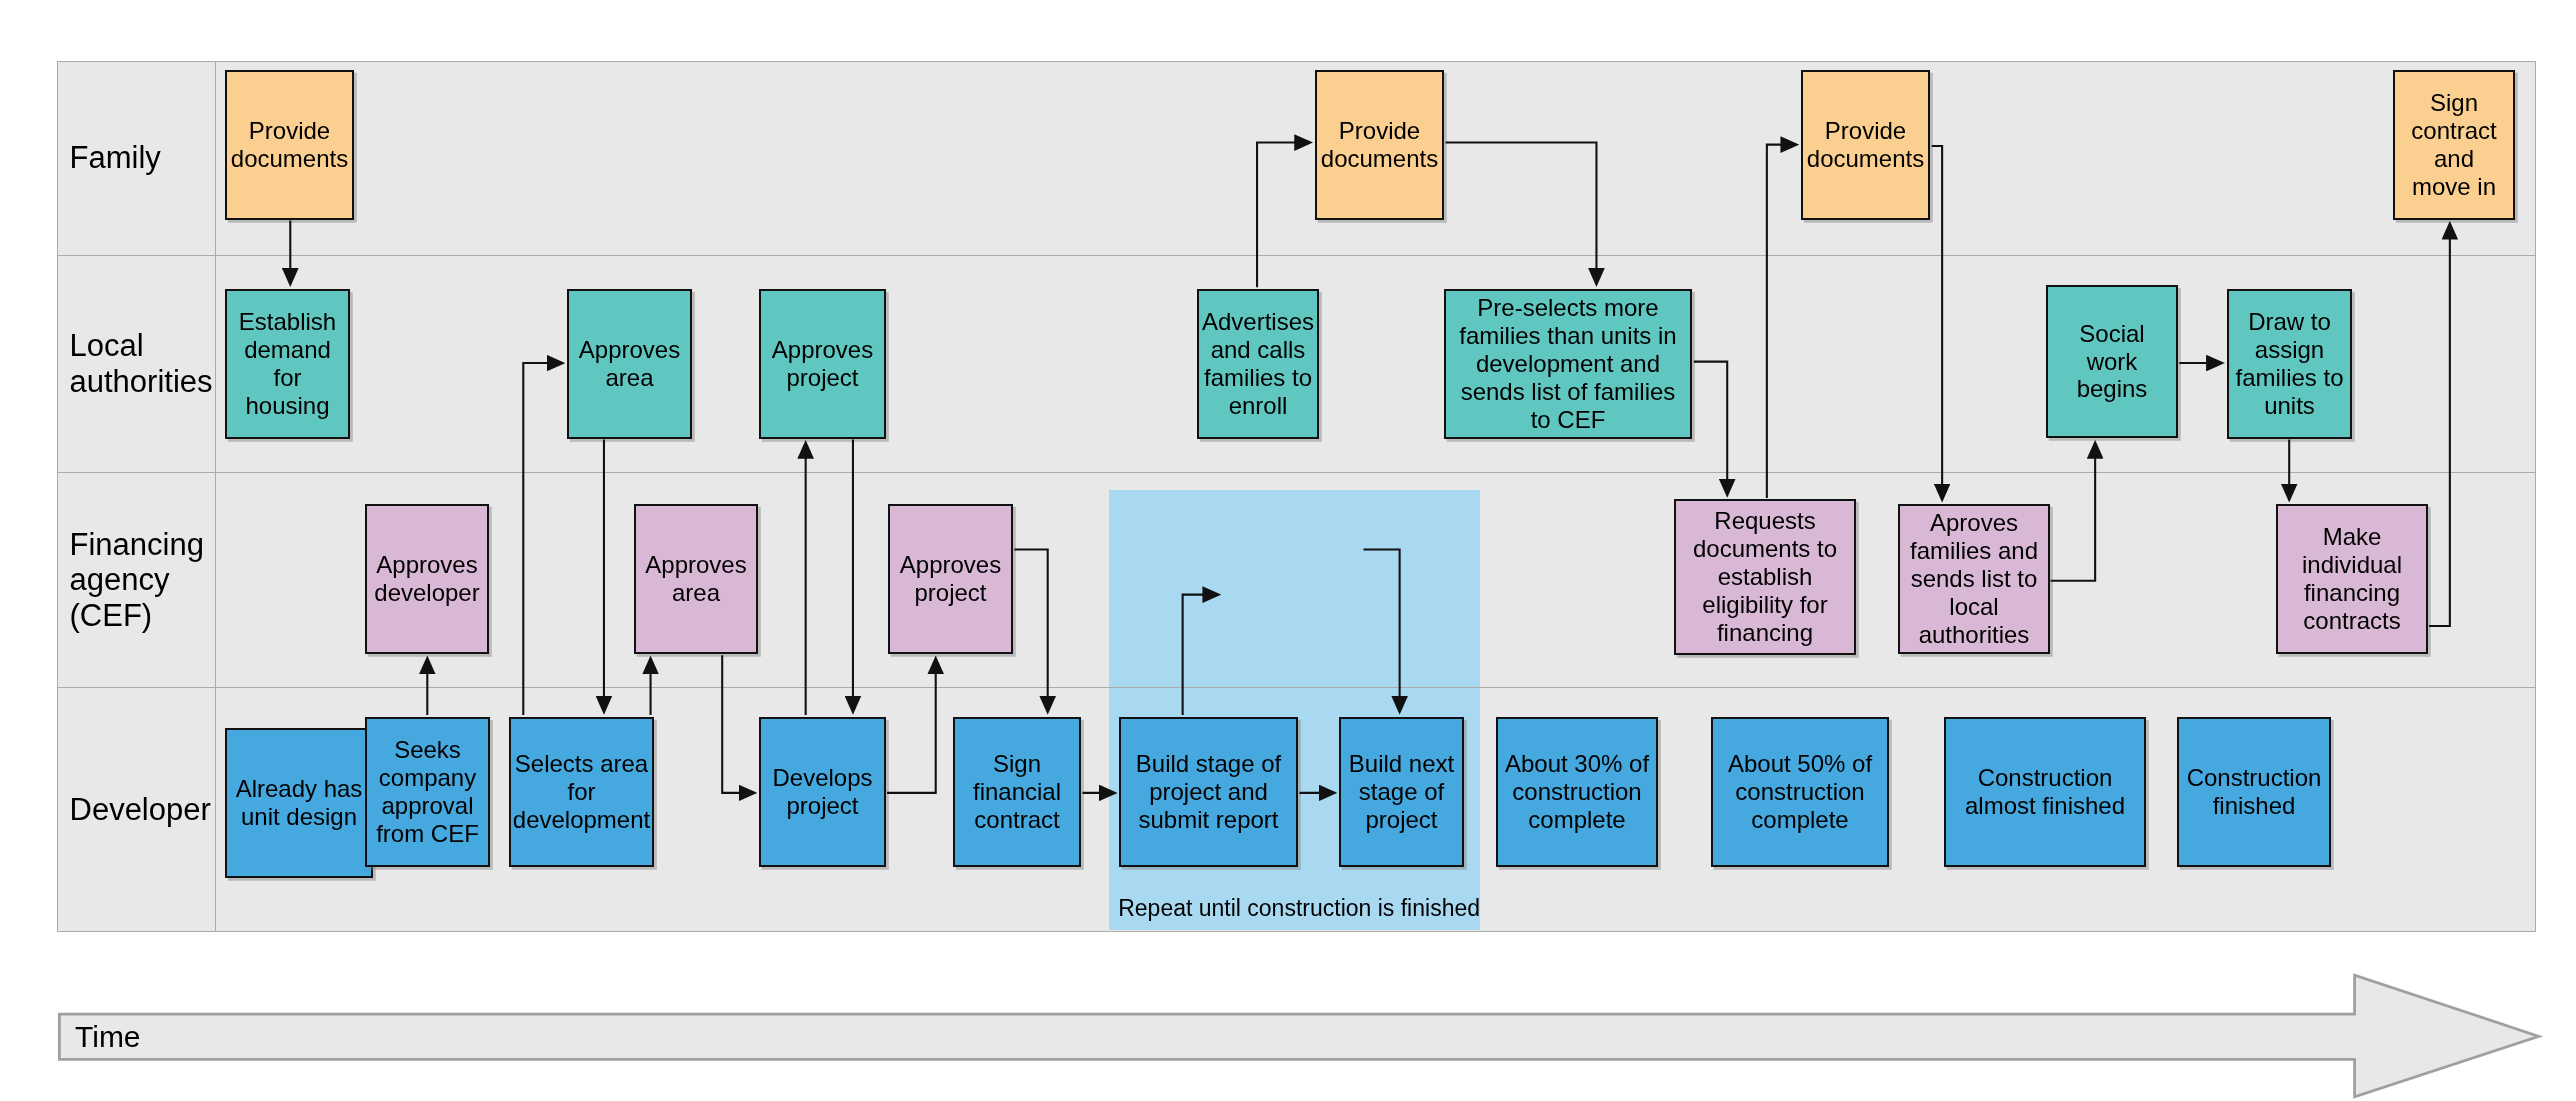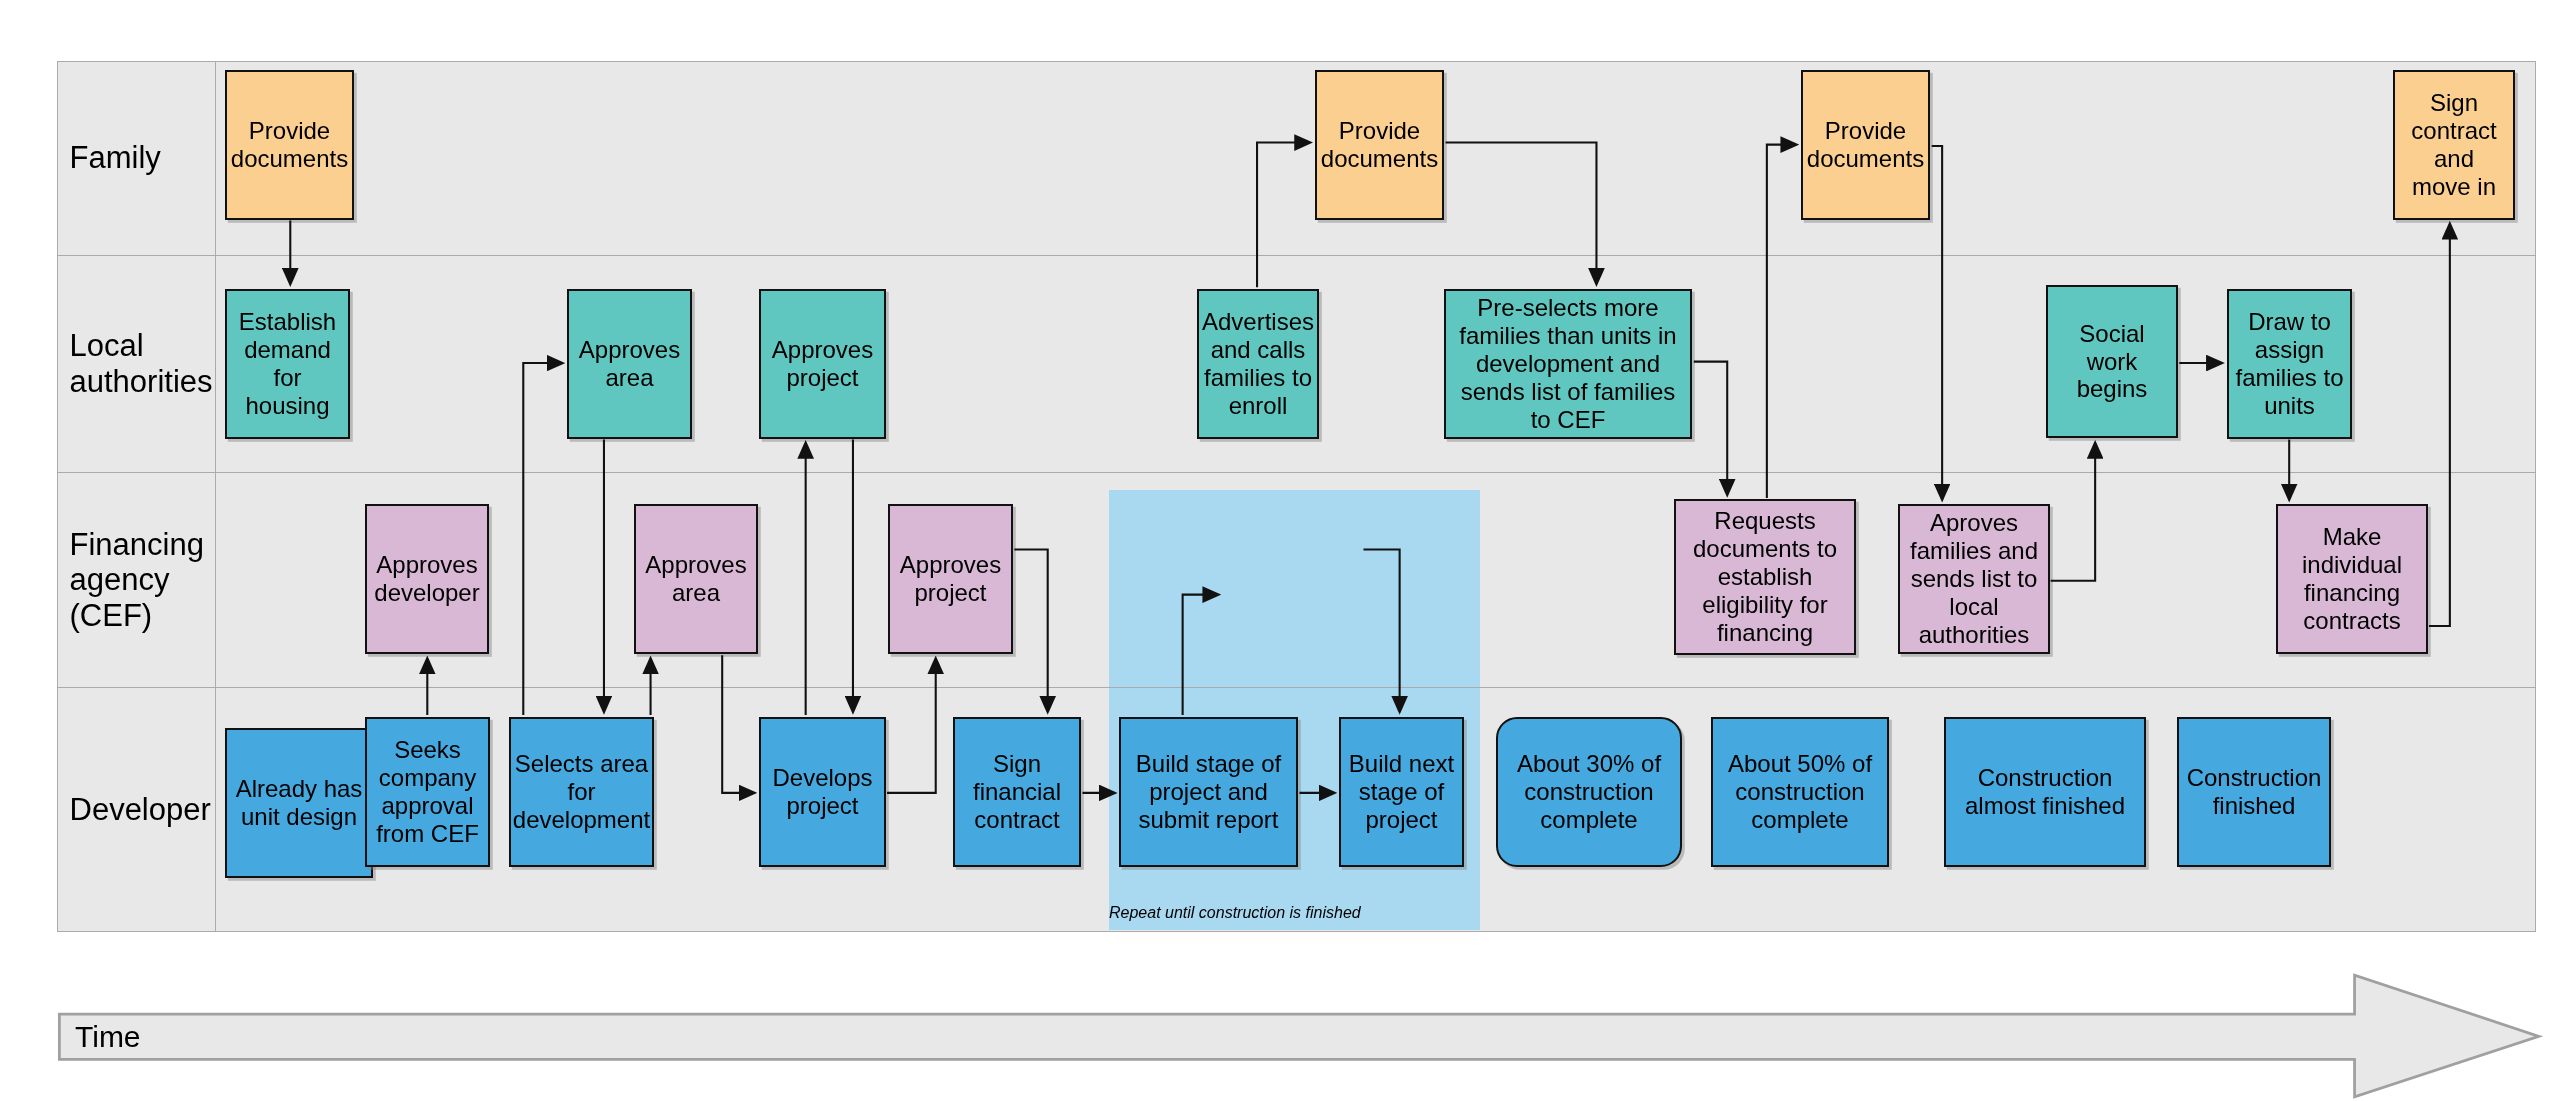--- a/index.html
+++ b/index.html
@@ -15,21 +15,21 @@
   .vline{position:absolute;left:215px;top:61px;width:1.4px;height:871px;background:var(--grid);z-index:3;}
   .lane-label{
     position:absolute;left:57px;width:158px;display:flex;align-items:center;
     box-sizing:border-box;padding-left:12.5px;font-size:31px;line-height:1.15;z-index:4;
   }
   .region{
     position:absolute;left:1109px;top:490px;width:371px;height:440px;
     background:var(--region);z-index:1;
   }
   .region-label{
-    position:absolute;bottom:8.3px;left:0;width:100%;text-align:left;font-size:16px;font-style:italic;
+    position:absolute;bottom:8.3px;left:0;width:100%;text-align:right;font-size:23px;
   }
   .node{
     position:absolute;display:flex;align-items:center;justify-content:center;
     text-align:center;border:2.8px solid #111;box-sizing:border-box;
     font-size:24px;line-height:1.16;padding:2.8px 5.6px;z-index:5;
     box-shadow:2.8px 2.8px 0 rgba(130,130,130,0.45);
   }
   .node.family{background:var(--family);}
   .node.local{background:var(--local);}
   .node.cef{background:var(--cef);}
@@ -84,21 +84,21 @@
   <div class="node cef" style="left:1898px;top:504px;width:152px;height:150px;">Aproves families and sends list to local authorities</div>
   <div class="node cef" style="left:2276px;top:504px;width:152px;height:150px;">Make individual financing contracts</div>
 
   <div class="node developer" style="left:225px;top:717px;width:148px;height:150px;margin-top:11px;">Already has unit design</div>
   <div class="node developer" style="left:365px;top:717px;width:125px;height:150px;">Seeks company approval from CEF</div>
   <div class="node developer" style="left:509px;top:717px;width:145px;height:150px;">Selects area for development</div>
   <div class="node developer" style="left:759px;top:717px;width:127px;height:150px;">Develops project</div>
   <div class="node developer" style="left:953px;top:717px;width:128px;height:150px;">Sign financial contract</div>
   <div class="node developer" style="left:1119px;top:717px;width:179px;height:150px;">Build stage of project and submit report</div>
   <div class="node developer" style="left:1339px;top:717px;width:125px;height:150px;">Build next stage of project</div>
-  <div class="node developer" style="left:1496px;top:717px;width:186px;height:150px;border-radius:21px;">About 30% of construction complete</div>
+  <div class="node developer" style="left:1496px;top:717px;width:162px;height:150px;">About 30% of construction complete</div>
   <div class="node developer" style="left:1711px;top:717px;width:178px;height:150px;">About 50% of construction complete</div>
   <div class="node developer" style="left:1944px;top:717px;width:202px;height:150px;">Construction almost finished</div>
   <div class="node developer" style="left:2177px;top:717px;width:154px;height:150px;">Construction finished</div>
 
   <svg class="overlay" width="2576" height="1101" viewBox="0 0 3703 1583">
     <defs>
       <marker id="arw" markerWidth="9" markerHeight="8" refX="7.5" refY="4" orient="auto">
         <path d="M0,0 L9,4 L0,8 z"></path>
       </marker>
     </defs>

